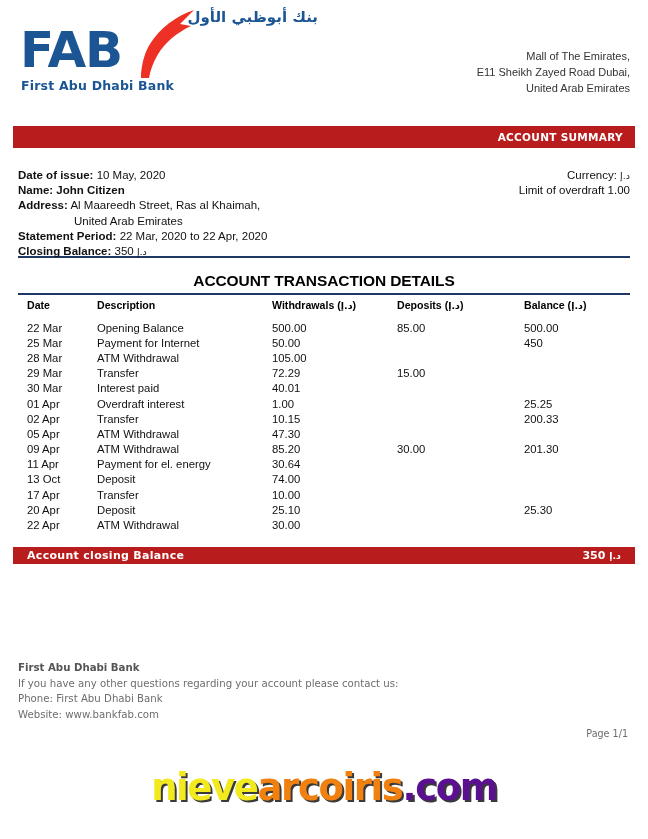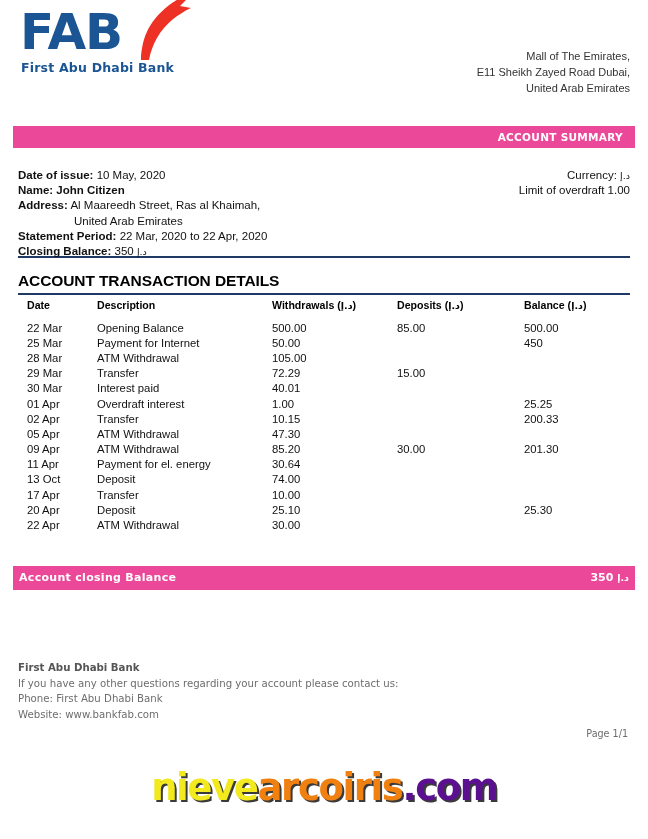--- a/index.html
+++ b/index.html
@@ -74,44 +74,44 @@
     right: 18px;
     top: 48px;
     text-align: right;
     font-size: 11px;
     line-height: 16px;
     color: #333333;
   }
 
   
   .redbar {
-    background: #ec4899;
+    background: #b91c1c;
     height: 22px;
     margin: 0 13px;
     display: flex;
     align-items: center;
     color: #ffffff;
     font-family: "DejaVu Sans", sans-serif;
     font-weight: bold;
     font-size: 10.5px;
     letter-spacing: 0.3px;
   }
   .redbar.summary {
     justify-content: flex-end;
     padding-right: 12px;
     box-sizing: border-box;
     margin-top: 6px;
   }
   .redbar.closing {
     justify-content: space-between;
-    padding: 0 6px;
+    padding: 0 14px;
     box-sizing: border-box;
-    height: 24px;
+    height: 17px;
     font-size: 11px;
-    margin-top: 33px;
+    margin-top: 14px;
   }
 
   
   .summary-wrap {
     position: relative;
     margin: 8px 18px;
     padding-top: 12px;
     height: 92px;
     box-sizing: border-box;
   }
@@ -138,20 +138,21 @@
   }
 
   
   .tx-title {
     margin: 14px 18px 0 18px;
     font-size: 15.5px;
     font-weight: bold;
     font-family: "Liberation Sans", sans-serif;
     letter-spacing: -0.1px;
     color: #000;
+    text-align: center;
   }
   .tx-rule {
     height: 2px;
     background: #1F3864;
     margin: 3px 18px 0 18px;
   }
   table.tx {
     margin: 0 18px;
     border-collapse: collapse;
     width: calc(100% - 36px);
@@ -216,20 +217,21 @@
   .wm1 { color: #F2EA1E; text-shadow: 2px 2px 0 #3a3a3a; }
   .wm2 { color: #F08010; text-shadow: 2px 2px 0 #3a3a3a; }
   .wm3 { color: #5B108F; text-shadow: 2px 2px 0 #3a3a3a; }
 </style>
 </head>
 <body>
 
 <div class="header">
 
   <div class="logo-block">
+    <div class="logo-arabic">بنك أبوظبي الأول</div>
     <div class="logo-main">
       <span class="logo-fab">FAB</span>
       <svg class="logo-swoosh" viewBox="0 0 60 72">
         <path d="M58 2 C40 8 24 20 14 36 C9 44 6 54 5 66 L5 70 L13 70 C16 54 24 40 36 30 C41 26 48 21 55 18 L44 16 Z" fill="#ED3124"></path>
       </svg>
     </div>
     <div class="logo-sub">First Abu Dhabi Bank</div>
   </div>
 
   <div class="branch-addr">

